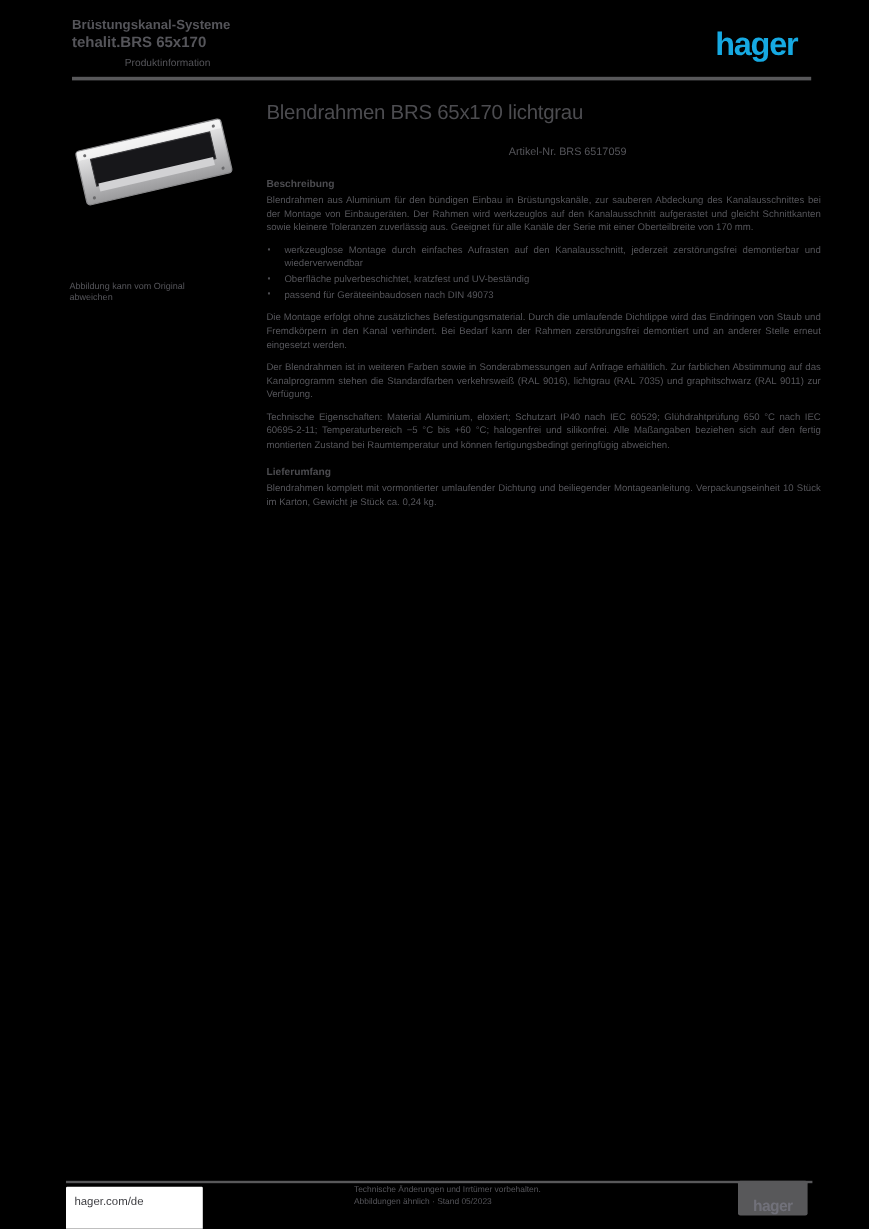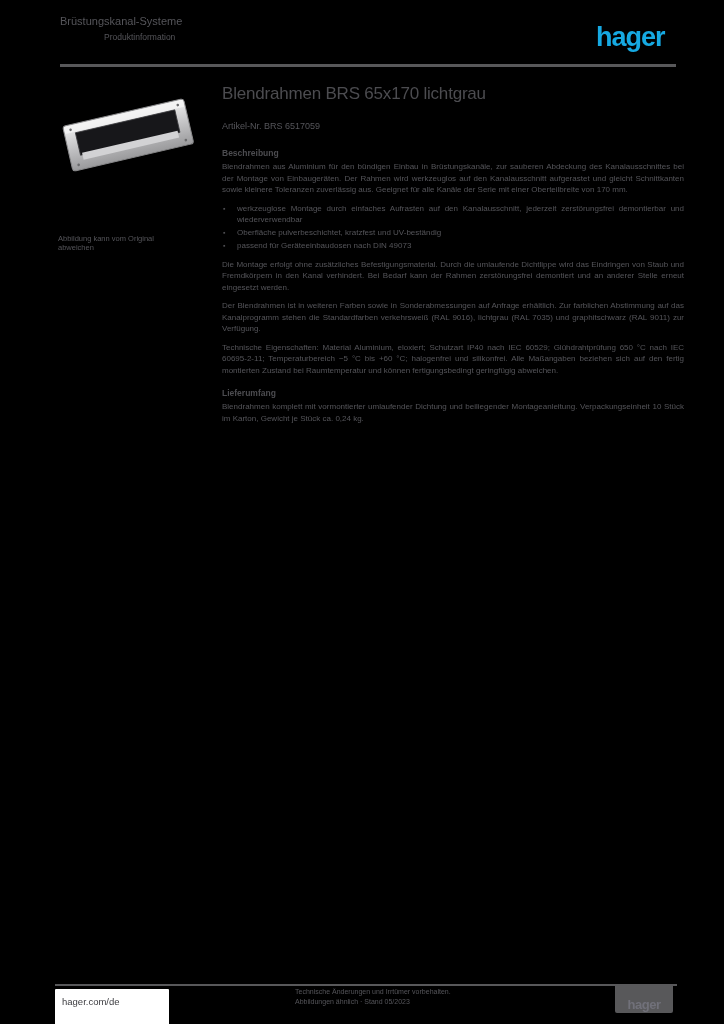--- a/index.html
+++ b/index.html
@@ -6,33 +6,33 @@
   body{
     width:724px;height:1024px;position:relative;overflow:hidden;
     background:#000;color:#55555a;
     font-family:"Liberation Sans", sans-serif;
     -webkit-font-smoothing:antialiased;
   }
   .abs{position:absolute;}
 
   
   .hdr{left:60px;top:15px;width:220px;}
-  .hdr-line1{font-size:11px;font-weight:normal;color:#55555a;line-height:13px;}
+  .hdr-line1{font-size:11px;font-weight:bold;color:#55555a;line-height:13px;}
   .hdr-line2{font-size:12.5px;font-weight:bold;color:#55555a;line-height:15px;}
   .hdr-line3{font-size:8.5px;color:#55555a;margin-top:4px;padding-left:44px;}
   .logo{left:596px;top:22px;font-size:27px;font-weight:bold;letter-spacing:-1px;color:#16a9e2;line-height:30px;}
   .rule-top{left:60px;top:64px;width:616px;height:2.5px;background:#58585a;}
 
   
   .pimg{left:52px;top:86px;width:152px;height:96px;}
   .img-caption{left:58px;top:234px;width:112px;font-size:7.5px;line-height:9px;color:#55555a;}
 
   
   .title{left:222px;top:84px;width:470px;font-size:17px;font-weight:normal;color:#4c4c50;letter-spacing:-0.2px;}
-  .subtitle{left:222px;top:121px;width:300px;font-size:9px;color:#55555a;}
+  .subtitle{left:222px;top:121px;width:300px;font-size:9px;color:#55555a;text-align:right;}
 
   
   .content{left:222px;top:148px;width:462px;}
   .sec-head{font-size:8.5px;font-weight:bold;color:#4c4c50;margin:0 0 3px 0;}
   .para{font-size:8px;line-height:11.5px;text-align:justify;color:#55555a;margin:0 0 7px 0;}
   ul.blist{list-style:none;margin:0 0 7px 0;padding:0;}
   ul.blist li{font-size:8px;line-height:11.5px;color:#55555a;padding-left:15px;position:relative;margin-bottom:1.5px;text-align:justify;}
   ul.blist li .bult{position:absolute;left:1px;top:0;font-size:7px;color:#4c4c50;}
   .sec2{margin-top:12px;}
 
@@ -43,20 +43,21 @@
   .foot-notes{left:295px;top:987px;width:170px;font-size:7px;line-height:9.5px;color:#55555a;}
   .foot-logo-box{left:615px;top:984px;width:58px;height:29px;background:#58585a;border-radius:2px;
                  display:flex;align-items:flex-end;justify-content:center;}
   .foot-logo-box span{font-size:13px;font-weight:bold;letter-spacing:-0.5px;color:#71717a;line-height:16px;}
 </style>
 </head>
 <body>
 
 <div class="abs hdr">
   <div class="hdr-line1">Brüstungskanal-Systeme</div>
+  <div class="hdr-line2">tehalit.BRS 65x170</div>
   <div class="hdr-line3">Produktinformation</div>
 </div>
 
 <div class="abs logo">hager</div>
 
 <div class="abs rule-top"></div>
 
 <div class="abs pimg">
   <svg width="152" height="96" viewBox="0 0 152 96">
     <defs>

